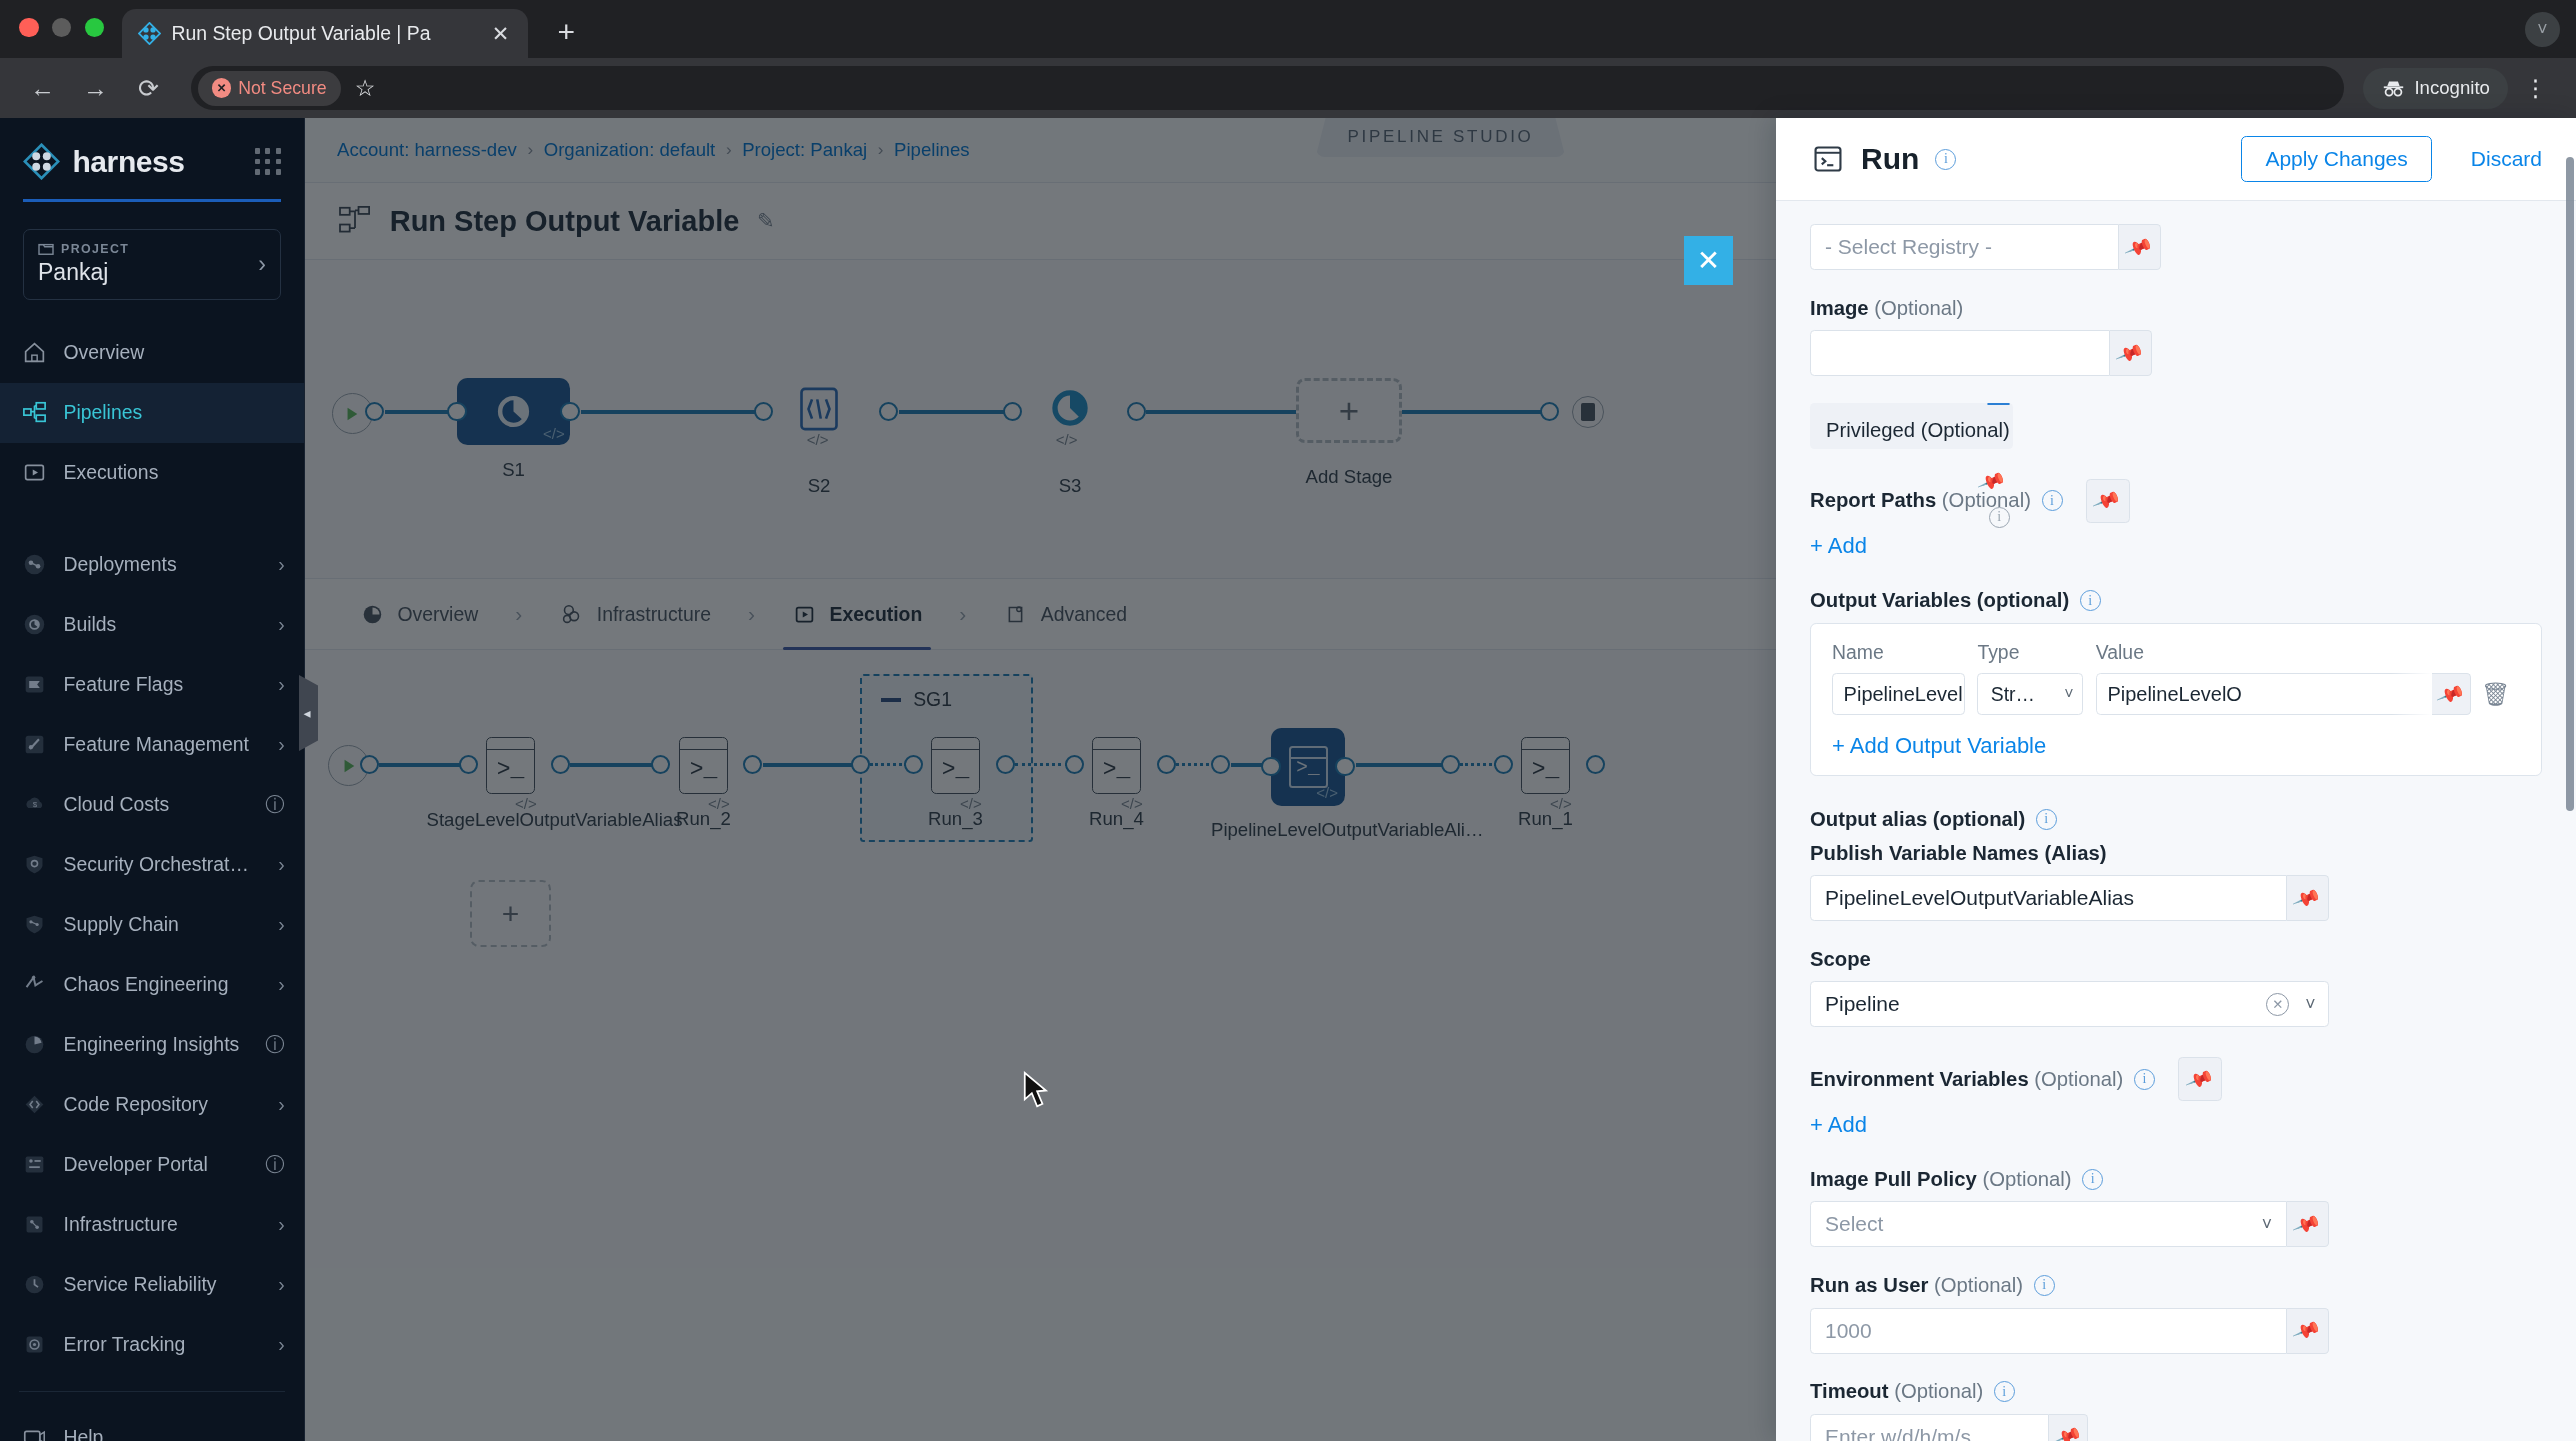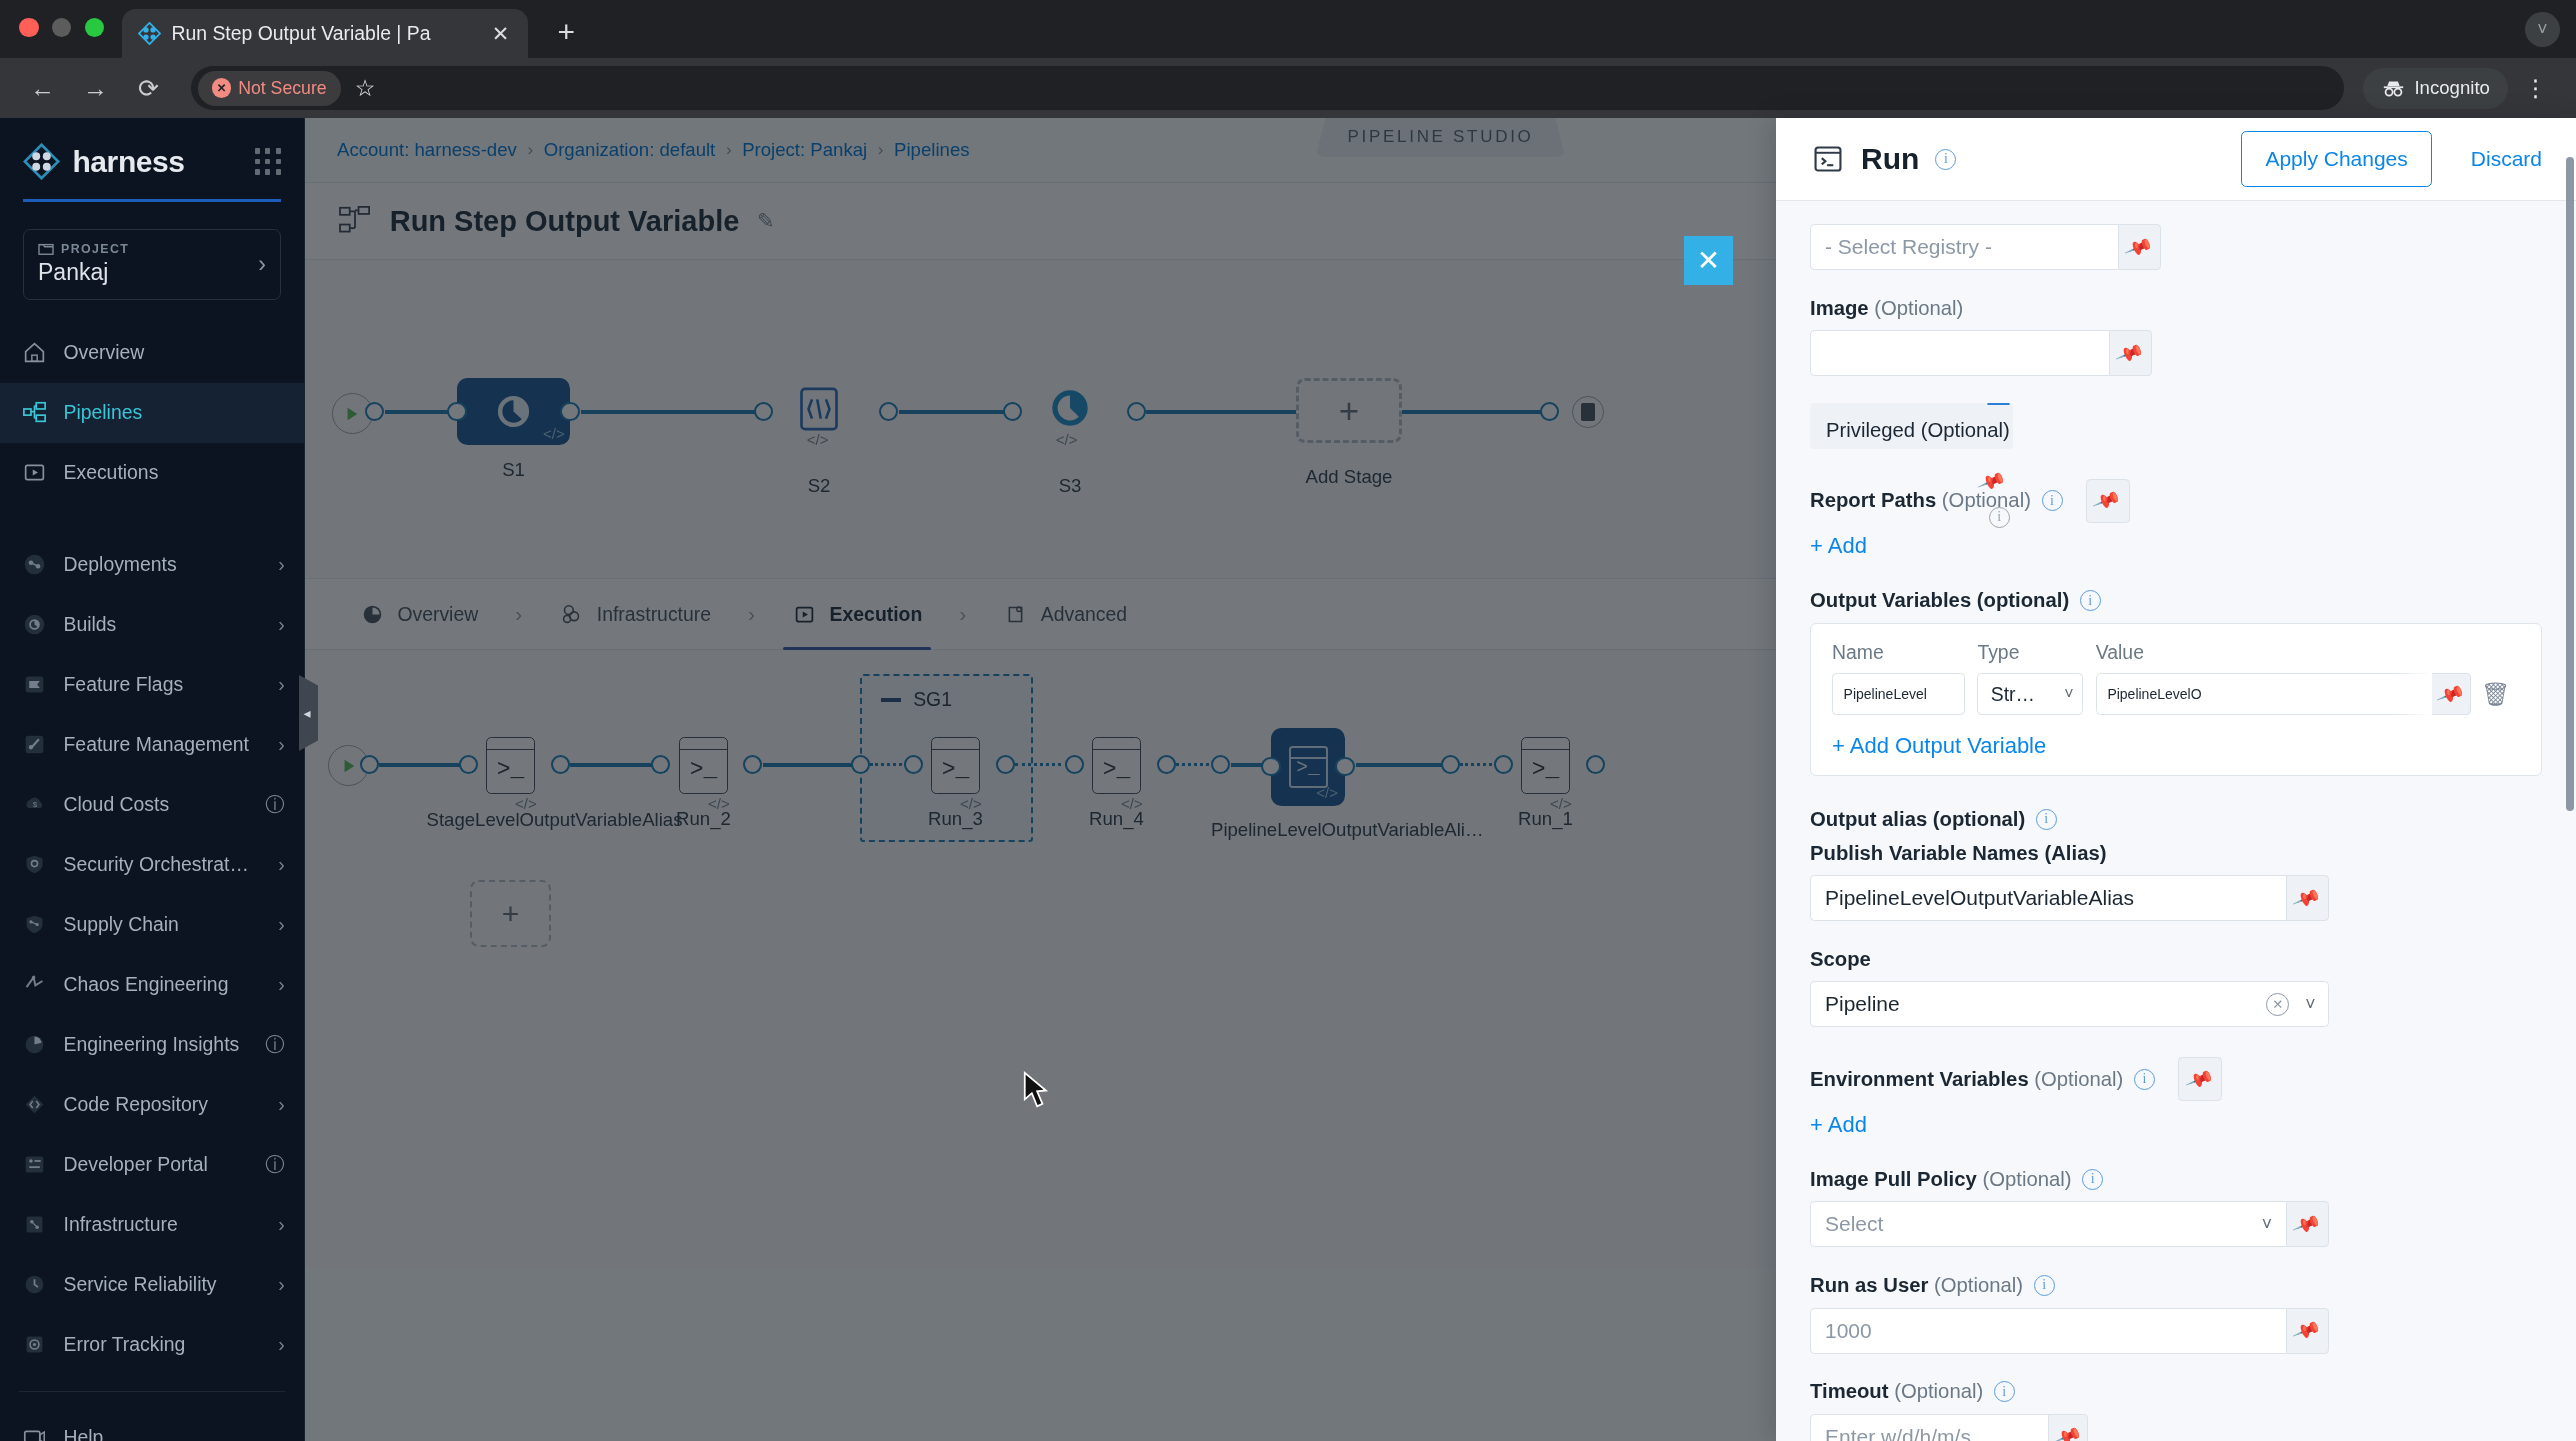--- a/index.html
+++ b/index.html
@@ -224,21 +224,21 @@
     display:flex; flex-direction:column;
   }
   .panel-hdr {
     height: 83px; background:#fff; border-bottom:0.9px solid #e3e8ee;
     display:flex; align-items:center; padding: 0 34px; gap:16px; flex:0 0 83px;
   }
   .panel-hdr .sico { width:35px; height:35px; display:flex; align-items:center; justify-content:center; }
   .panel-title { font-size:30px; font-weight:700; color:#17212b; }
   .apply-btn {
     margin-left:auto; border:0.9px solid #0a85e8; color:#0a85e8; background:#fff;
-    border-radius:5.3px; height:56px; padding: 0 23px; font-size:21px;
+    border-radius:5.3px; height:46px; padding: 0 23px; font-size:21px;
     display:flex; align-items:center;
   }
   .discard-btn { color:#0a85e8; font-size:21px; margin-left: 23px; }
 
   .panel-body { flex:1; overflow:hidden; position:relative; padding: 23px 34px 0 34px; }
 
   .lbl-row { display:flex; align-items:center; gap:10.6px; margin-bottom: 10.6px; }
   .flabel { font-size:20.3px; color:#1b2733; font-weight:600; }
   .flabel .opt { color:#6b7885; font-weight:400; }
   .info { width:21px; height:21px; border:1.8px solid #5b9ddb; border-radius:50%;
@@ -270,21 +270,21 @@
 
   .ovcard { border:0.9px solid #dde4ec; border-radius:6.2px; background:#fff;
     padding: 17.7px 21px 16px 21px; margin-bottom: 32px; }
   .ovhead { display:flex; gap:0; margin-bottom: 8.8px; }
   .ovhead div { font-size:19.4px; color:#6b7885; }
   .ovrow { display:flex; align-items:center; gap:0; }
   .cw-name { width:133px; flex:0 0 133px; }
   .cw-type { width:106px; flex:0 0 106px; margin-left: 12.4px; }
   .cw-val  { flex:1; margin-left: 12.4px; }
   .minput { height:42px; border:0.9px solid #dbe2ea; border-radius:4.4px; background:#fff;
-    display:flex; align-items:center; padding: 0 10.6px; font-size:14px; color:#1b2733;
+    display:flex; align-items:center; padding: 0 10.6px; font-size:20px; color:#1b2733;
     overflow:hidden; white-space:nowrap; }
   .msel { height:42px; border:0.9px solid #dbe2ea; border-radius:4.4px; background:#fff;
     display:flex; align-items:center; padding: 0 8.8px 0 12.4px; font-size:19.4px; color:#1b2733; }
   .msel .cv { margin-left:auto; color:#5c6874; font-size:16px; }
   .valwrap { display:flex; align-items:stretch; flex:1; margin-left:12.4px; }
   .valwrap .minput { flex:1; border-radius:4.4px 0 0 4.4px;
      mask-image: linear-gradient(to right,#000 88%,transparent 100%);
      -webkit-mask-image: linear-gradient(to right,#000 88%,transparent 100%); }
   .trash { width:49px; display:flex; align-items:center; justify-content:center;
      color:#7a8694; font-size:23px; }

